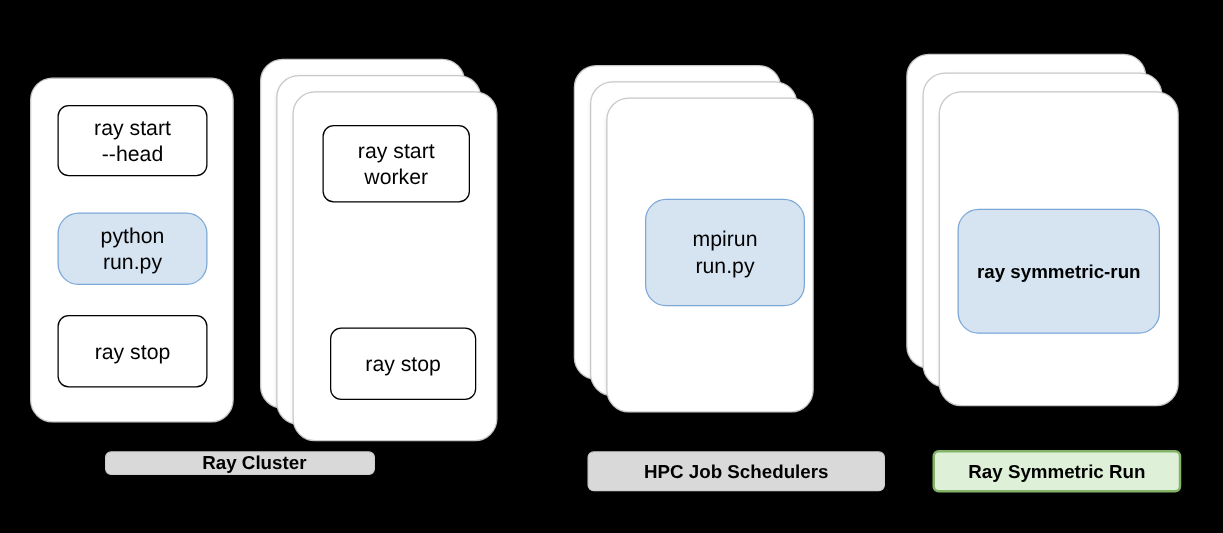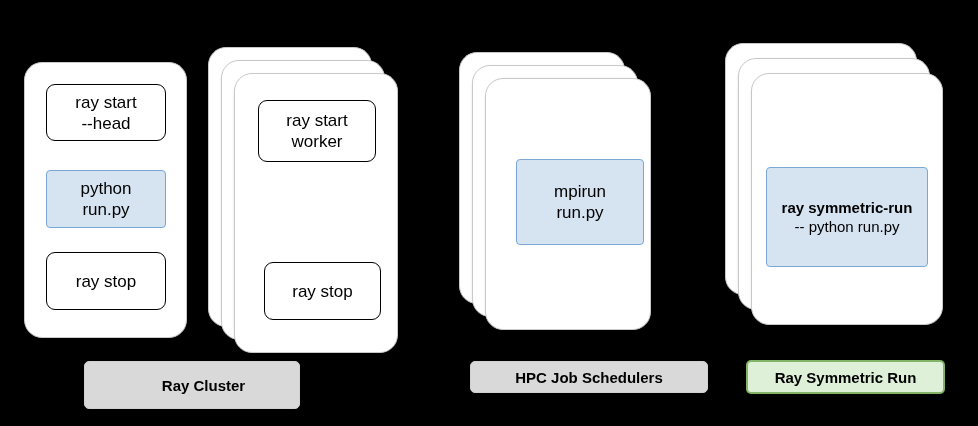--- a/index.html
+++ b/index.html
@@ -42,21 +42,21 @@
     line-height: 21px;
     white-space: pre-line;
   }
   .cmd.plain {
     background: #ffffff;
     border: 1.4px solid #000000;
   }
   .cmd.blue {
     background: #d6e4f2;
     border: 1.4px solid #7ba7d7;
-    border-radius: 4px;
+    border-radius: 17px;
   }
   .cmd .line1 { display: block; }
   .cmd .line2 { display: block; }
   .cmd.two-tone .line1 {
     font-weight: bold;
     font-size: 15px;
     line-height: 19px;
   }
   .cmd.two-tone .line2 {
     font-weight: normal;
@@ -113,21 +113,21 @@
 
   <div class="cmd plain" style="left:258px; top:100px; width:118px; height:62px;">
     <span class="line1">ray start</span>
     <span class="line2">worker</span>
   </div>
 
   <div class="cmd plain" style="left:264px; top:262px; width:117px; height:58px;">
     <span class="line1">ray stop</span>
   </div>
 
-  <div class="grouplabel grey" style="left:84px; top:361px; width:216px; height:48px;padding-left:23px;">
+  <div class="grouplabel grey" style="left:84px; top:361px; width:216px; height:19px;padding-left:23px;">
     <span>Ray Cluster</span>
   </div>
 
   <div class="card" style="left:459px; top:52px; width:166px; height:252px;"></div>
   <div class="card" style="left:472px; top:65px; width:166px; height:252px;"></div>
   <div class="card" style="left:485px; top:78px; width:166px; height:252px;"></div>
 
   <div class="cmd blue" style="left:516px; top:159px; width:128px; height:86px;">
     <span class="line1">mpirun</span>
     <span class="line2">run.py</span>
@@ -136,20 +136,19 @@
   <div class="grouplabel grey" style="left:470px; top:361px; width:238px; height:32px;">
     <span>HPC Job Schedulers</span>
   </div>
 
   <div class="card" style="left:725px; top:43px; width:192px; height:252px;"></div>
   <div class="card" style="left:738px; top:58px; width:192px; height:252px;"></div>
   <div class="card" style="left:751px; top:73px; width:192px; height:252px;"></div>
 
   <div class="cmd blue two-tone" style="left:766px; top:167px; width:162px; height:100px;">
     <span class="line1">ray symmetric-run</span>
-    <span class="line2">-- python run.py</span>
   </div>
 
   <div class="grouplabel green" style="left:746px; top:360px; width:199px; height:34px;">
     <span>Ray Symmetric Run</span>
   </div>
 
 </div>
 
 </body></html>

